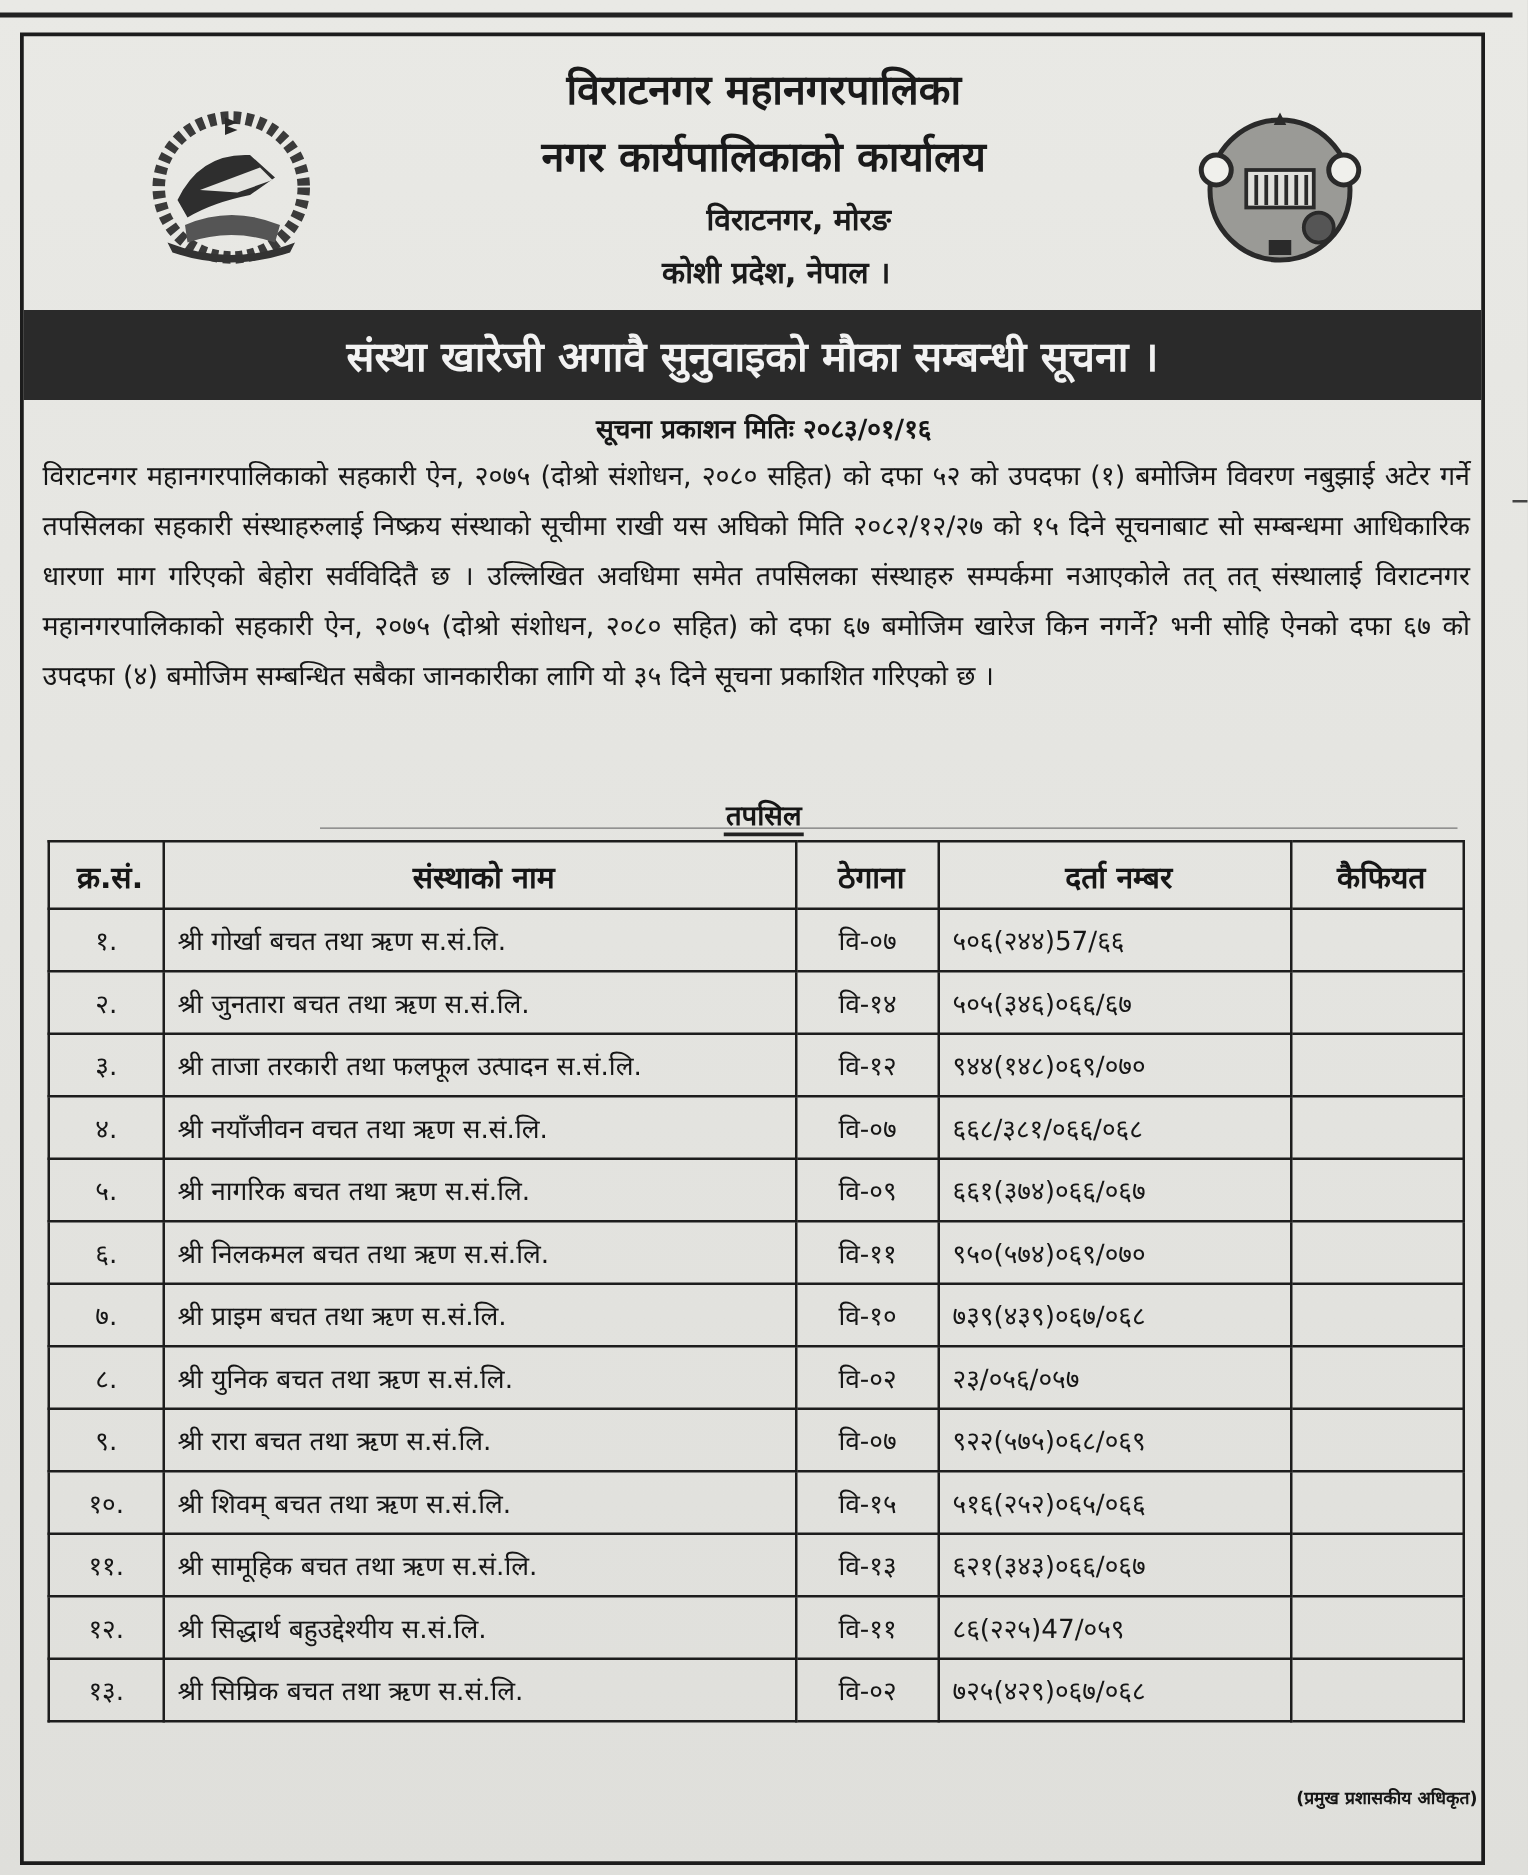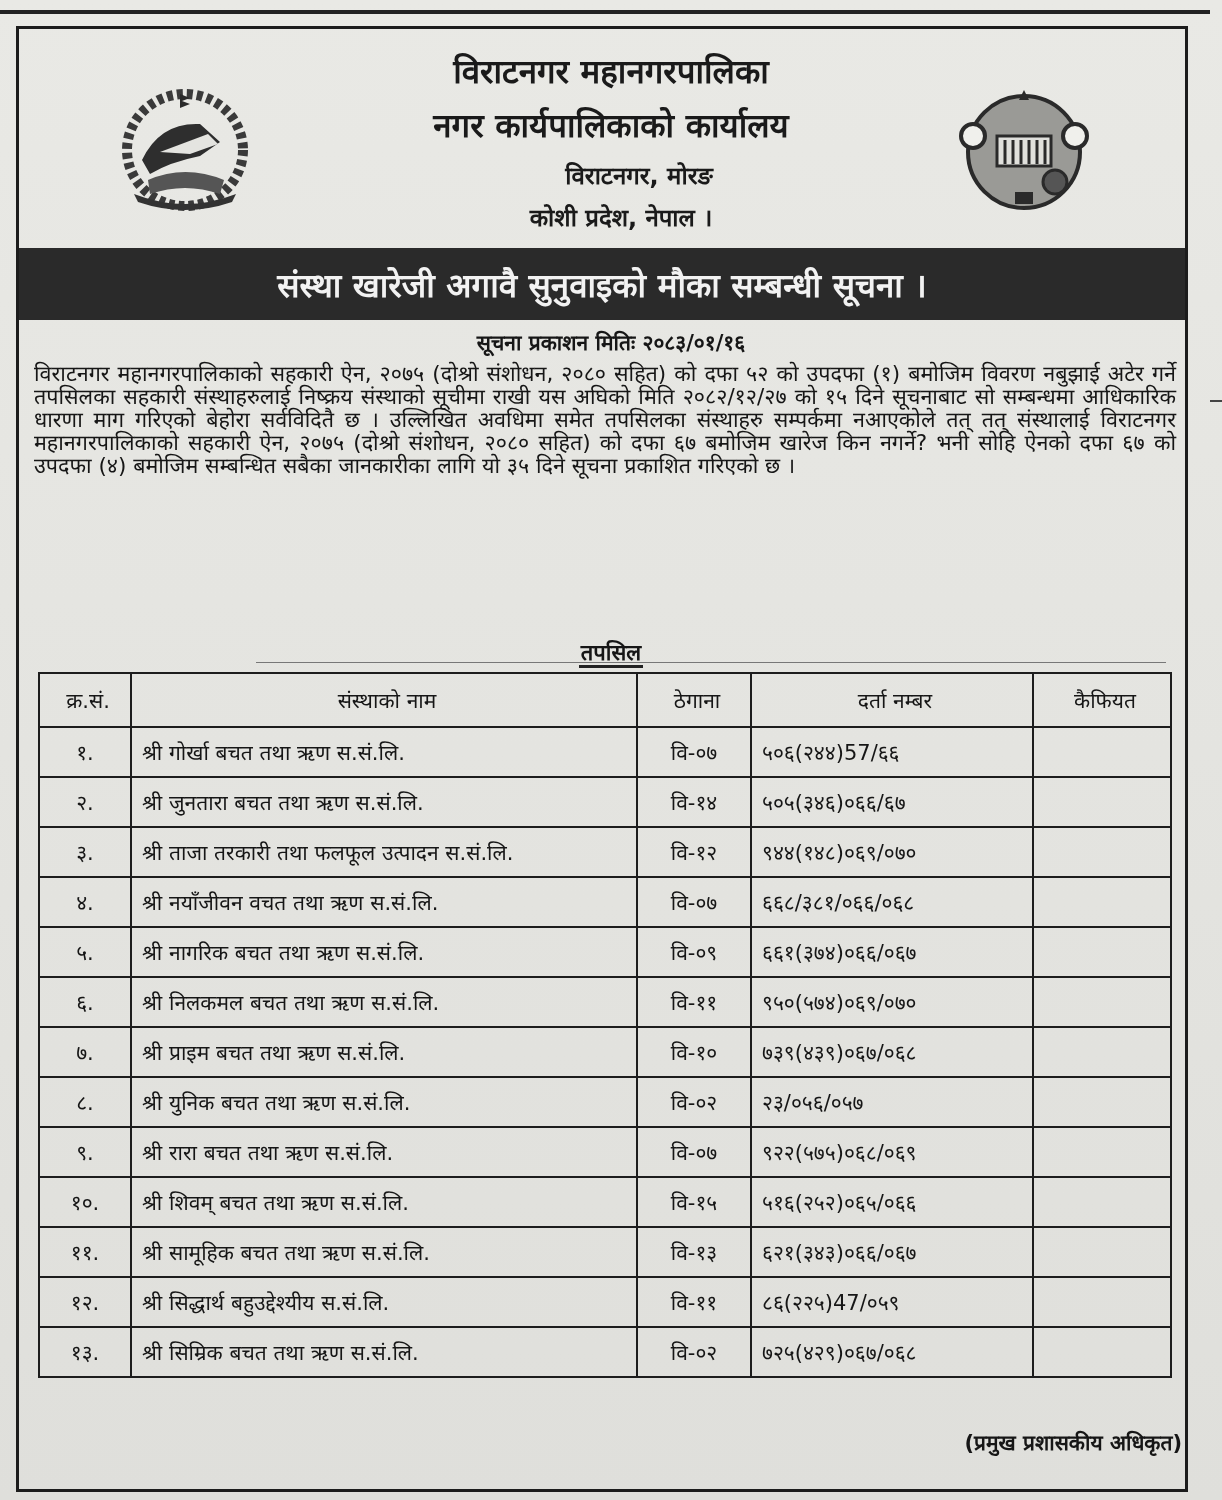--- a/index.html
+++ b/index.html
@@ -43,45 +43,45 @@
     background: #2a2a2a; color: #f2f2f2;
     display: flex; align-items: center; justify-content: center;
     font-size: 33px; font-weight: bold;
   }
   .pubdate {
     position: absolute; left: 0; right: 0; top: 328px; text-align: center;
     font-size: 21px; font-weight: bold;
   }
   .body-text {
     position: absolute; left: 34px; top: 362px; width: 1142px;
-    font-size: 21.5px; line-height: 23px; text-align: justify;
+    font-size: 21.5px; line-height: 40px; text-align: justify;
   }
   .section-label {
     position: absolute; left: 0; right: 0; top: 636px; text-align: center;
     font-size: 22px; font-weight: bold;
   }
   .section-label span { border-bottom: 3px solid #222; padding: 0 2px; }
   .section-rule { position:absolute; left: 256px; top: 662px; width: 910px; height: 1px; background:#777; }
 
   table.list {
     position: absolute; left: 38px; top: 672px; width: 1132px;
     border-collapse: collapse; table-layout: fixed;
   }
   table.list th, table.list td {
     border: 2px solid #1d1d1d; height: 48px; padding: 0 10px;
     font-size: 21px; white-space: nowrap; overflow: hidden;
   }
-  table.list th { font-weight: normal; height: 52px; font-size: 21px; padding-left: 16px; }
+  table.list th { font-weight: bold; height: 52px; font-size: 24px; padding-left: 16px; }
   table.list td.sn { text-align: center; }
   table.list td.addr { text-align: center; }
   table.list td.reg { text-align: left; }
   col.c1 { width: 92px; } col.c2 { width: 506px; } col.c3 { width: 114px; } col.c4 { width: 282px; } col.c5 { width: 138px; }
 
   .signature {
-    position: absolute; right: 40px; top: 1428px; font-size: 21px; font-weight: bold;
+    position: absolute; right: 40px; top: 1428px; font-size: 14px; font-weight: bold;
   }
 </style>
 </head>
 <body>
 
 <div class="paper">
   <div class="top-rule"></div>
   <div class="right-margin-line"></div>
 
   <div class="frame"></div>

